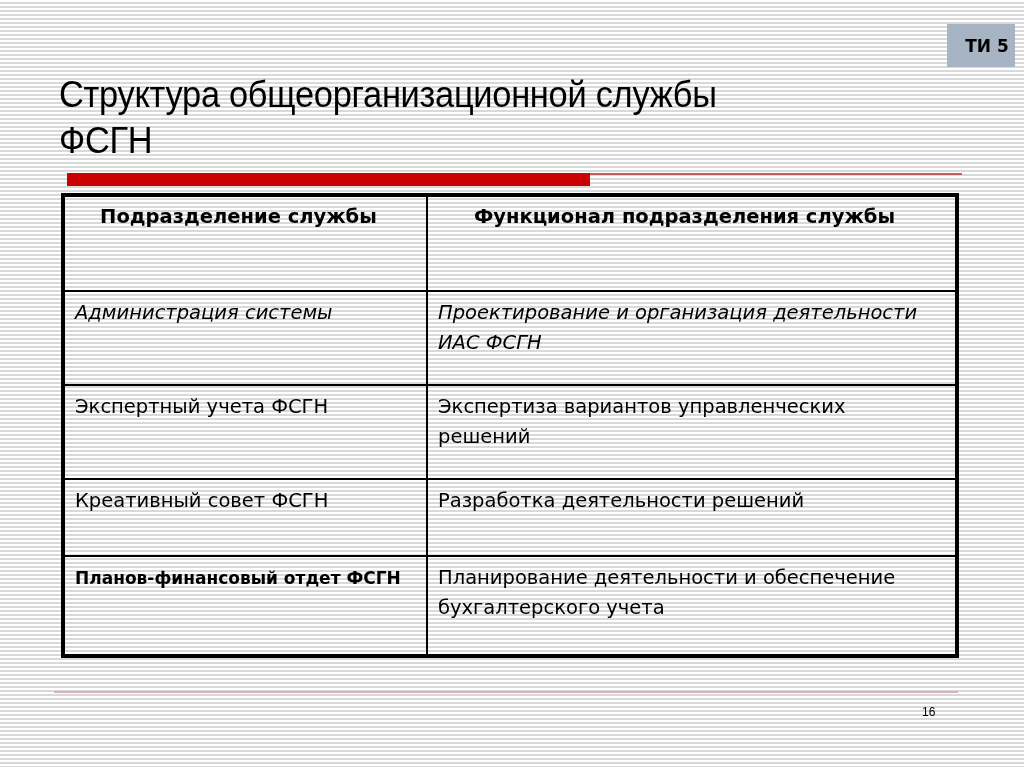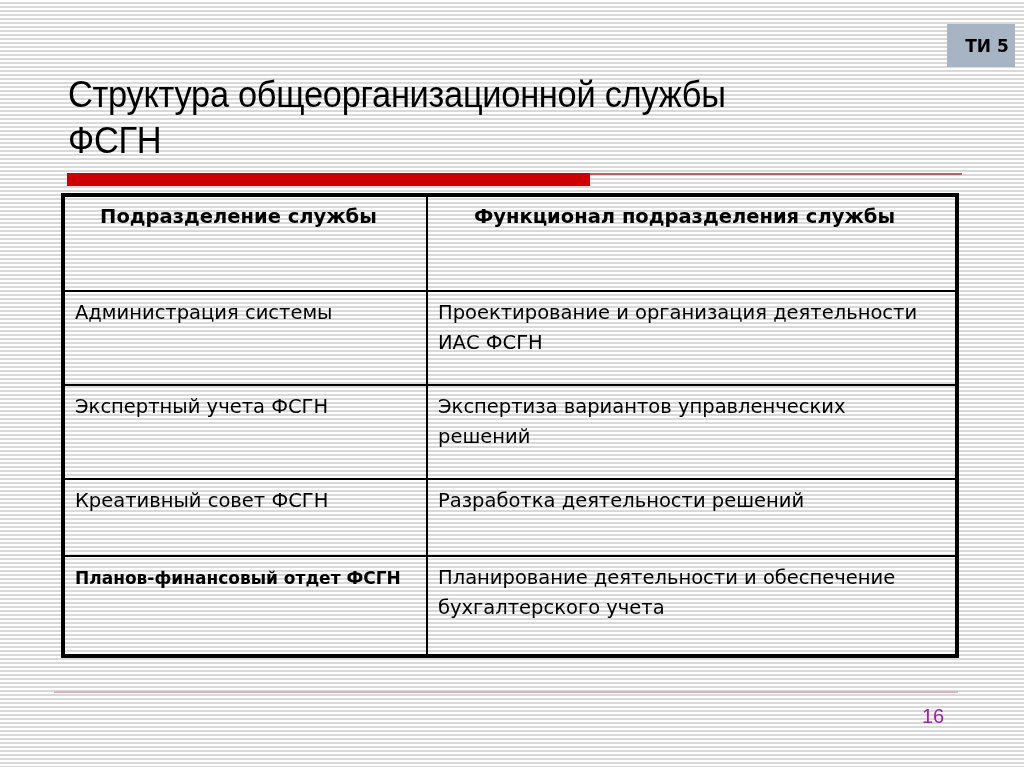--- a/index.html
+++ b/index.html
@@ -10,21 +10,21 @@
     font-family: "DejaVu Sans", sans-serif;
     color: #000;
   }
   .badge {
     position: absolute; left: 947px; top: 24px; width: 56px; height: 43px;
     background: #a6b4c4; color: #000;
     font-family: "DejaVu Sans", sans-serif; font-weight: bold; font-size: 17px;
     display: flex; align-items: center; justify-content: center; padding-left: 12px;
   }
   .title {
-    position: absolute; left: 68px; top: 72px; width: 900px;
+    position: absolute; left: 59px; top: 72px; width: 900px;
     font-family: "Liberation Sans", sans-serif; font-size: 37px; line-height: 46px;
     font-stretch: condensed; letter-spacing: -0.3px;
   }
   .title-line { display: block; transform: scaleX(0.93); transform-origin: left; white-space: nowrap; }
   .redbar {
     position: absolute; left: 67px; top: 173px; width: 523px; height: 13px; background: #cc0000;
   }
   .redline {
     position: absolute; left: 590px; top: 173px; width: 372px; height: 2px; background: #c06060;
   }
@@ -41,21 +41,21 @@
   }
   table.main th { text-align: center; font-weight: bold; line-height: 28px; padding-top: 6px; }
   table.main td.small { font-size: 17px; line-height: 30px; font-weight: bold; }
   table.main td.narrow { font-family: "Liberation Sans", sans-serif; font-size: 21px; }
   .col1 { width: 364px; }
   .footer-line {
     position: absolute; left: 54px; top: 691px; width: 904px; height: 2px; background: #d8b4b8;
   }
   .page-num {
     position: absolute; left: 922px; top: 705px; font-family: "Liberation Sans", sans-serif;
-    font-size: 20px; color: #a21caf; text-align: right;
+    font-size: 12px; color: #000000; text-align: right;
   }
 </style>
 </head>
 <body>
 
 <div class="badge">ТИ 5</div>
 
 <div class="title">
   <span class="title-line">Структура общеорганизационной службы</span>
   <span class="title-line">ФСГН</span>
@@ -67,21 +67,21 @@
 <table class="main">
   <colgroup>
       <col class="col1">
       <col>
     </colgroup>
   <tbody>
       <tr style="height:73px;">
     <th>Подразделение службы</th>
     <th>Функционал подразделения службы</th>
   </tr>
-  <tr style="height:72px;">
+  <tr style="height:72px;font-style:italic;">
     <td>Администрация системы</td>
     <td>Проектирование и организация деятельности ИАС ФСГН</td>
   </tr>
   <tr style="height:72px;">
     <td>Экспертный учета ФСГН</td>
     <td>Экспертиза вариантов управленческих решений</td>
   </tr>
   <tr style="height:59px;">
     <td>Креативный  совет ФСГН</td>
     <td>Разработка деятельности решений</td>

